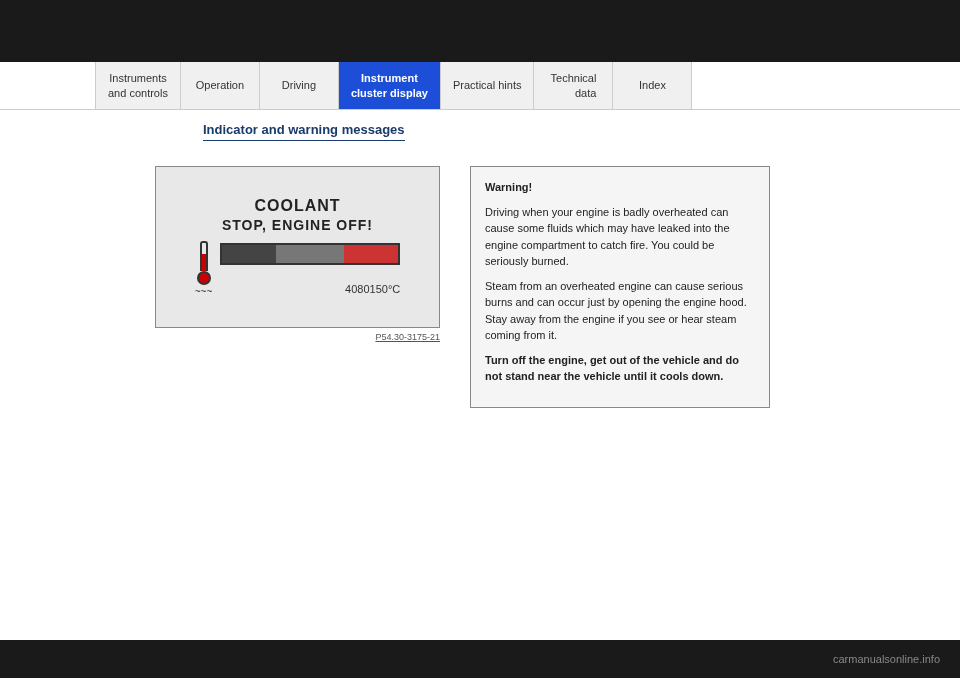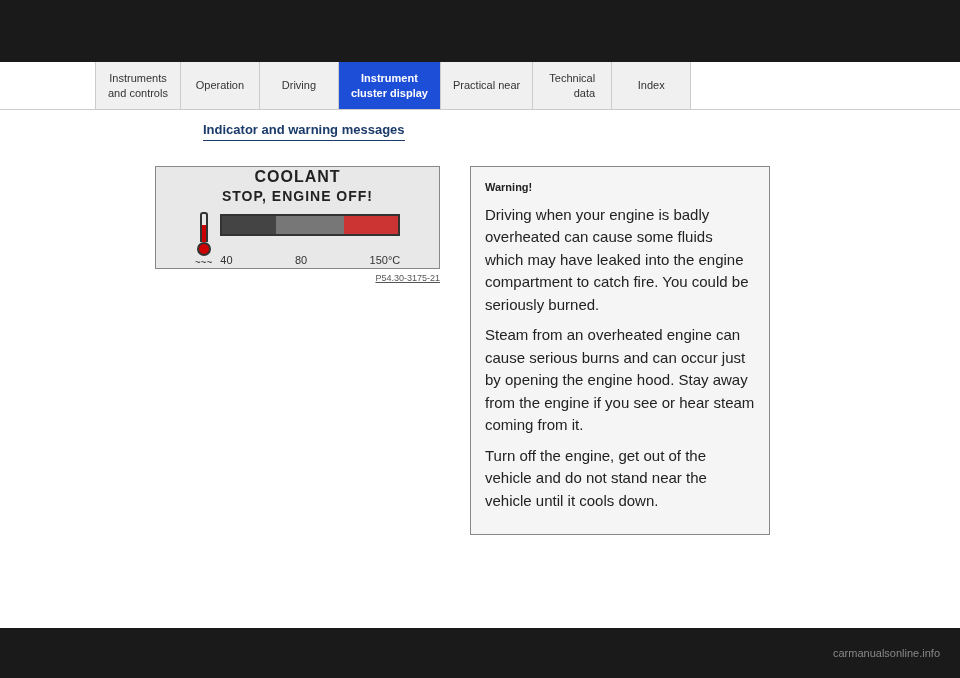--- a/index.html
+++ b/index.html
@@ -101,21 +101,21 @@
     
     .instrument-display {
       flex-shrink: 0;
     }
 
     .display-box {
       border: 1px solid #888;
       background-color: #e8e8e8;
       padding: 15px 20px;
       width: 285px;
-      height: 103px;
+      height: 162px;
       display: flex;
       flex-direction: column;
       align-items: center;
       justify-content: center;
       position: relative;
     }
 
     .coolant-text {
       font-size: 16px;
       font-weight: bold;
@@ -203,21 +203,21 @@
     }
 
     .gauge-fill-red {
       width: 55px;
       height: 100%;
       background-color: #cc3333;
     }
 
     .gauge-labels {
       display: flex;
-      justify-content: space-between;
+      justify-content: flex-end;
       width: 180px;
       font-size: 11px;
       color: #333;
       margin-top: 18px;
     }
 
     .gauge-label {
       font-size: 11px;
       color: #333;
     }
@@ -243,35 +243,36 @@
     }
 
     .warning-title {
       font-weight: bold;
       font-size: 11px;
       margin-bottom: 8px;
     }
 
     .warning-paragraph {
       margin-bottom: 8px;
-      font-size: 15px;
+      font-size: 11px;
       line-height: 1.5;
     }
 
     .warning-paragraph:last-child {
       margin-bottom: 10px;
+      font-weight: bold;
     }
 
     
     .bottom-bar {
       position: absolute;
       bottom: 0;
       left: 0;
       right: 0;
-      height: 50px;
+      height: 38px;
       background-color: #1a1a1a;
       display: flex;
       align-items: center;
       justify-content: flex-end;
       padding-right: 20px;
       padding-left: 19px;
     }
 
     .watermark {
       font-size: 11px;
@@ -294,21 +295,21 @@
       <span>Operation</span>
     </div>
     <div class="nav-tab">
       <span>Driving</span>
     </div>
     <div class="nav-tab active">
       <span style="white-space:pre-line;text-align:center;">Instrument
 cluster display</span>
     </div>
     <div class="nav-tab">
-      <span>Practical near</span>
+      <span>Practical hints</span>
     </div>
     <div class="nav-tab">
       <span style="white-space:pre-line;text-align:right;">Technical
 data</span>
     </div>
     <div class="nav-tab">
       <span>Index</span>
     </div>
   </div>
 

